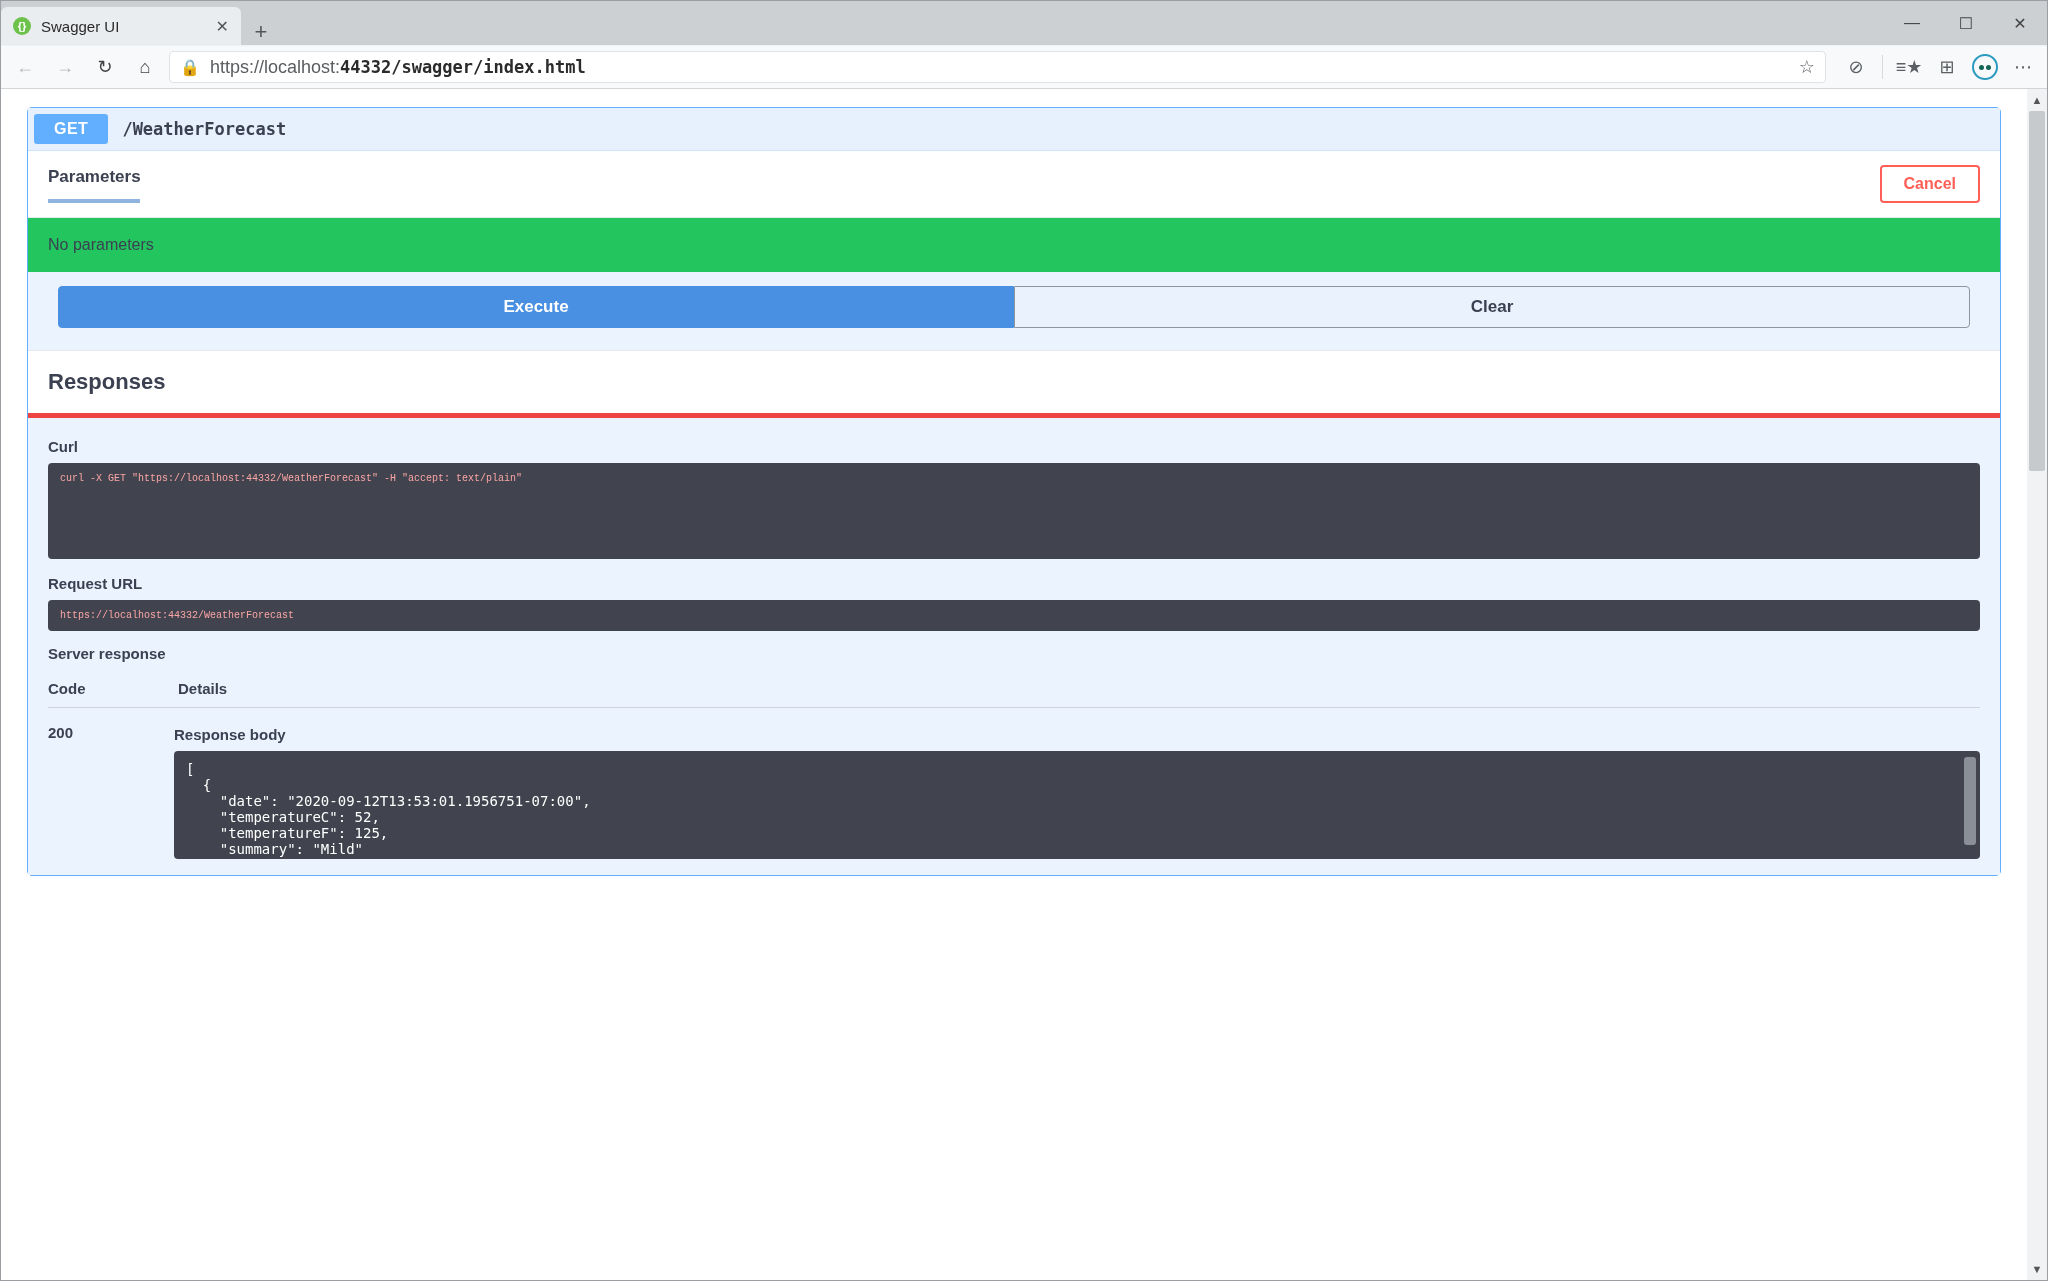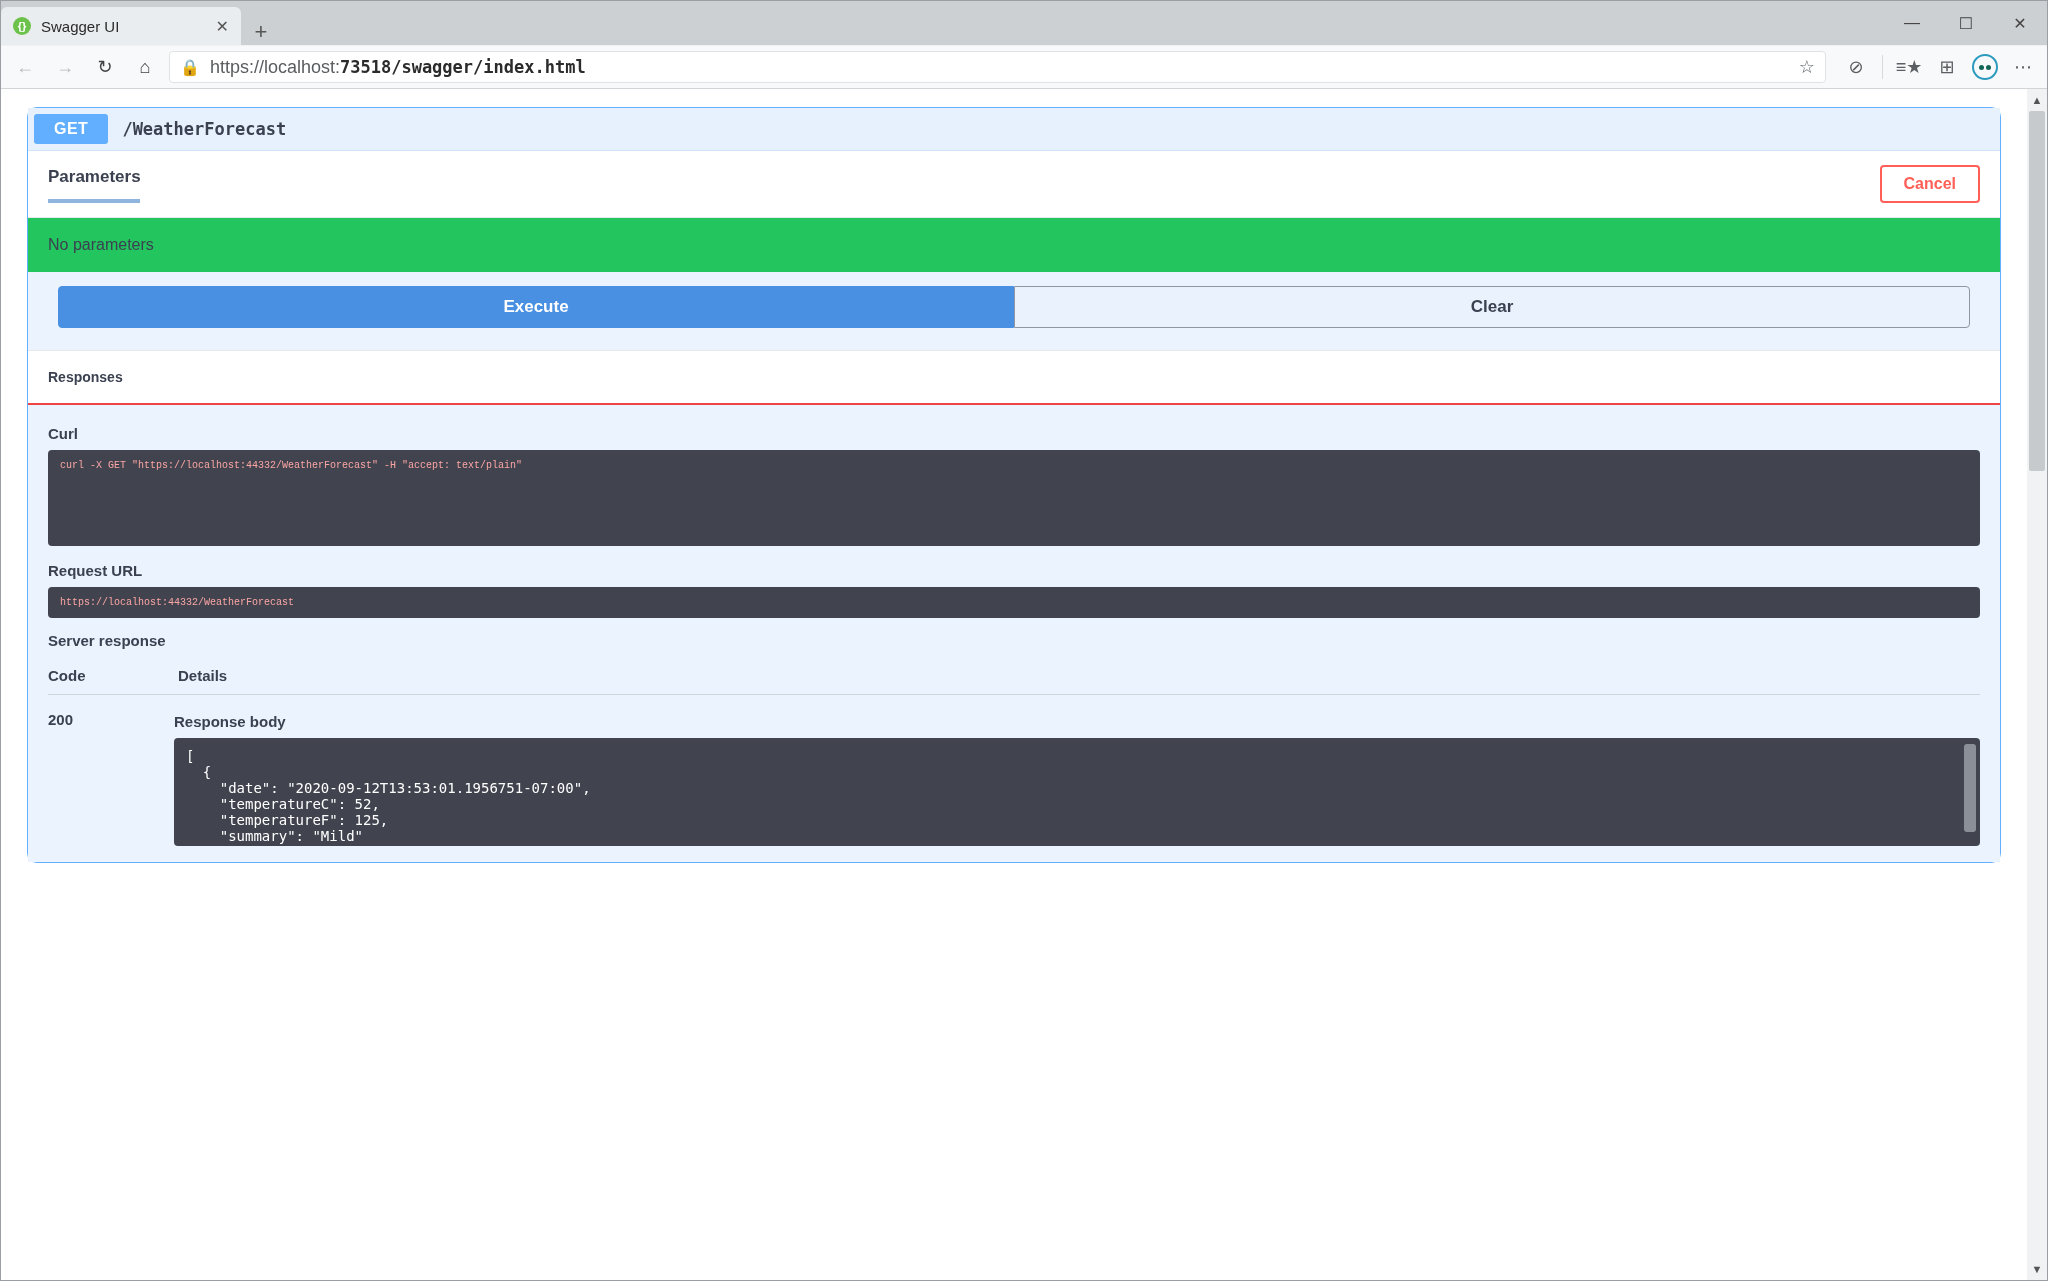--- a/index.html
+++ b/index.html
@@ -43,37 +43,37 @@
     .vscroll .arrow { height:22px; display:flex; align-items:center; justify-content:center; font-size:11px; color:#555;}
     .vscroll .track { flex:1; width:100%; position:relative; }
     .vscroll .thumb { position:absolute; left:2px; right:2px; top:0; height:360px; background:#c7cacc; border-radius:2px; }
 
     
     .swagger { padding:8px 26px 0 26px; }
     .tag-head { display:flex; align-items:center; padding:6px 0 12px 0; border-bottom:1px solid #d7d9db; }
     .tag-head h2 { font-size:27px; font-weight:700; color:#3b4151; }
     .tag-head .chev { margin-left:auto; font-size:22px; color:#3b4151; }
 
-    .op { margin-top:10px; border:1px solid #61affe; border-radius:10px; background:#eaf3fe; }
+    .op { margin-top:10px; border:1px solid #61affe; border-radius:5px; background:#eaf3fe; }
     .op-head { display:flex; align-items:center; padding:6px; gap:14px; border-bottom:1px solid #cfe4fb; background:#e7f1fd; }
     .method { background:#61affe; color:#fff; font-weight:700; padding:6px 20px; border-radius:3px; font-size:16px; letter-spacing:.5px; }
     .path { font-family: ui-monospace, SFMono-Regular, Menlo, Consolas, monospace; font-size:17px; font-weight:600; color:#3b4151; }
 
     .params-head { display:flex; align-items:center; padding:14px 20px; background:#fff; border-bottom:1px solid #e6e9eb; }
     .params-head .title { font-size:17px; font-weight:700; color:#3b4151; position:relative; padding-bottom:14px; }
     .params-head .title::after { content:""; position:absolute; left:0; bottom:-2px; height:4px; width:92px; background:#8fb4de; }
     .btn-cancel { margin-left:auto; border:2px solid #ff5f56; color:#ff5f56; background:#fff; font-weight:700; font-size:16px; padding:8px 22px; border-radius:4px; }
 
     .noparams { padding:18px 20px; color:#3b4151; font-size:16px; background:#22c55e; }
 
     .exec-row { display:flex; padding:14px 30px 22px 30px; gap:0; background:#eaf3fe; }
     .btn-exec { flex:1; background:#4990e2; color:#fff; border:1px solid #4990e2; font-weight:700; font-size:17px; padding:10px 0; border-radius:4px 0 0 4px; }
     .btn-clear { flex:1; background:#e9f2fd; color:#3b4151; border:1px solid #8c97a3; font-weight:700; font-size:17px; padding:10px 0; border-radius:0 4px 4px 0; }
 
-    .resp-head { background:#fff; padding:18px 20px; font-size:14px; font-weight:700; border-top:1px solid #e6e9eb; border-bottom:2px solid #ef4444; }
+    .resp-head { background:#fff; padding:18px 20px; font-size:22px; font-weight:700; border-top:1px solid #e6e9eb; border-bottom:5px solid #ef4444; }
 
     .resp-body { padding:16px 20px; background:#eaf3fe; }
     .label-sm { font-size:15px; font-weight:700; color:#3b4151; margin:4px 0 8px 0; }
     .codeblock { background:#41444e; color:#fca5a5; font-family: Liberation Mono, monospace; font-size:10px; padding:10px 12px; border-radius:4px; white-space:pre; overflow:hidden; }
     .codeblock.curl { min-height:96px; }
     .codeblock.url { padding:10px 12px; }
 
     .tbl-head { display:flex; gap:60px; padding:10px 0; border-bottom:1px solid #cfd5db; margin-top:4px; }
     .tbl-head div { font-size:15px; font-weight:700; }
     .tbl-head .col-code { width:70px; }
@@ -109,21 +109,21 @@
   </div>
 
   <div class="addrbar">
     <div class="navbtn disabled">←</div>
     <div class="navbtn disabled">→</div>
     <div class="navbtn">↻</div>
     <div class="navbtn">⌂</div>
     <div class="urlbox">
       <span class="lock">🔒</span>
       <span>
-        <span class="host">https://localhost:</span><span class="path">73518/swagger/index.html</span>
+        <span class="host">https://localhost:</span><span class="path">44332/swagger/index.html</span>
       </span>
       <span class="star">☆</span>
     </div>
     <div class="toolbar-right">
       <div class="navbtn">⊘</div>
       <div class="sep"></div>
       <div class="navbtn">≡★</div>
       <div class="navbtn">⊞</div>
       <div class="navbtn">
         <span class="profile">

